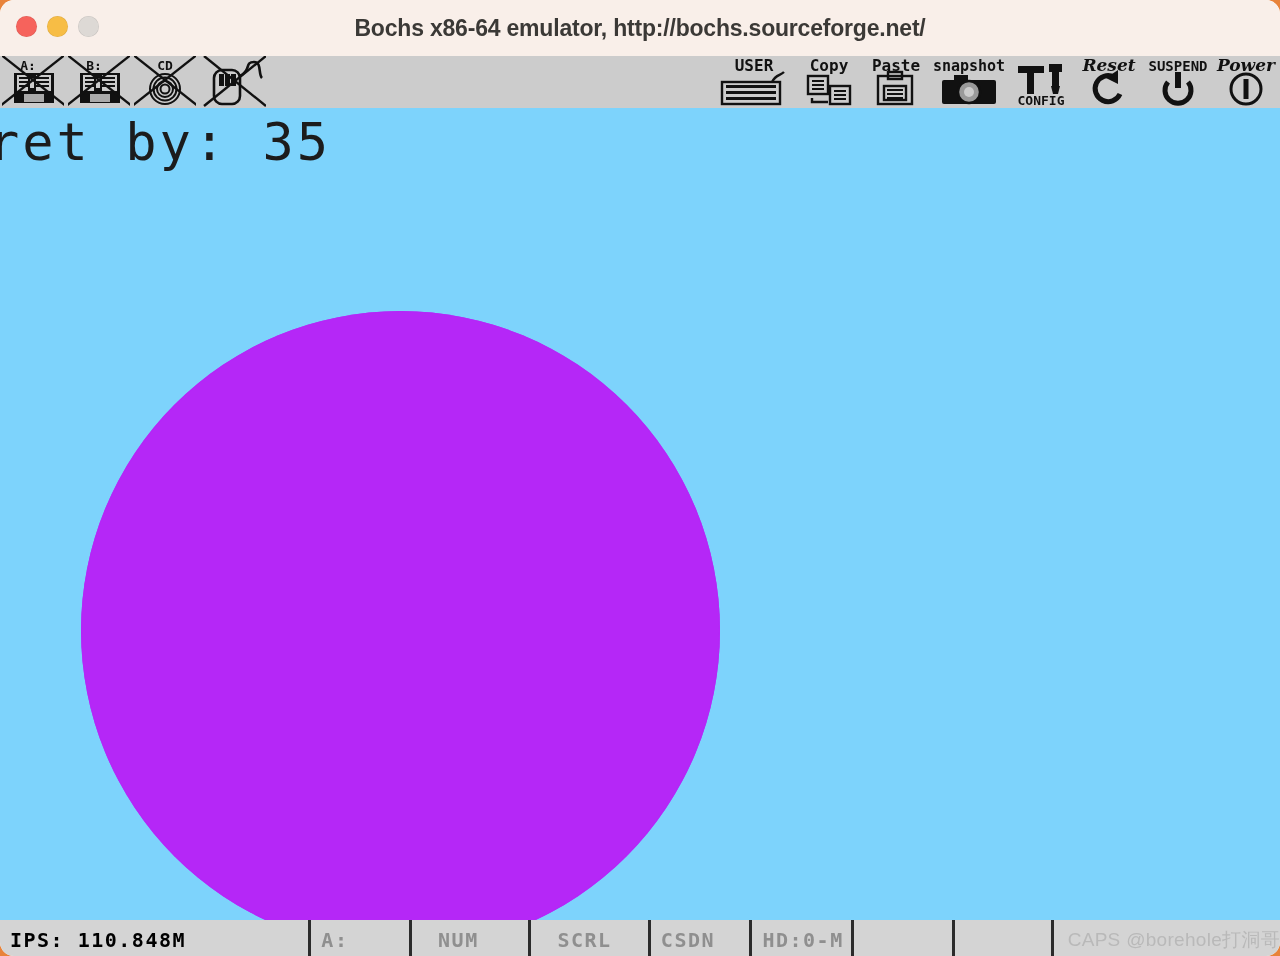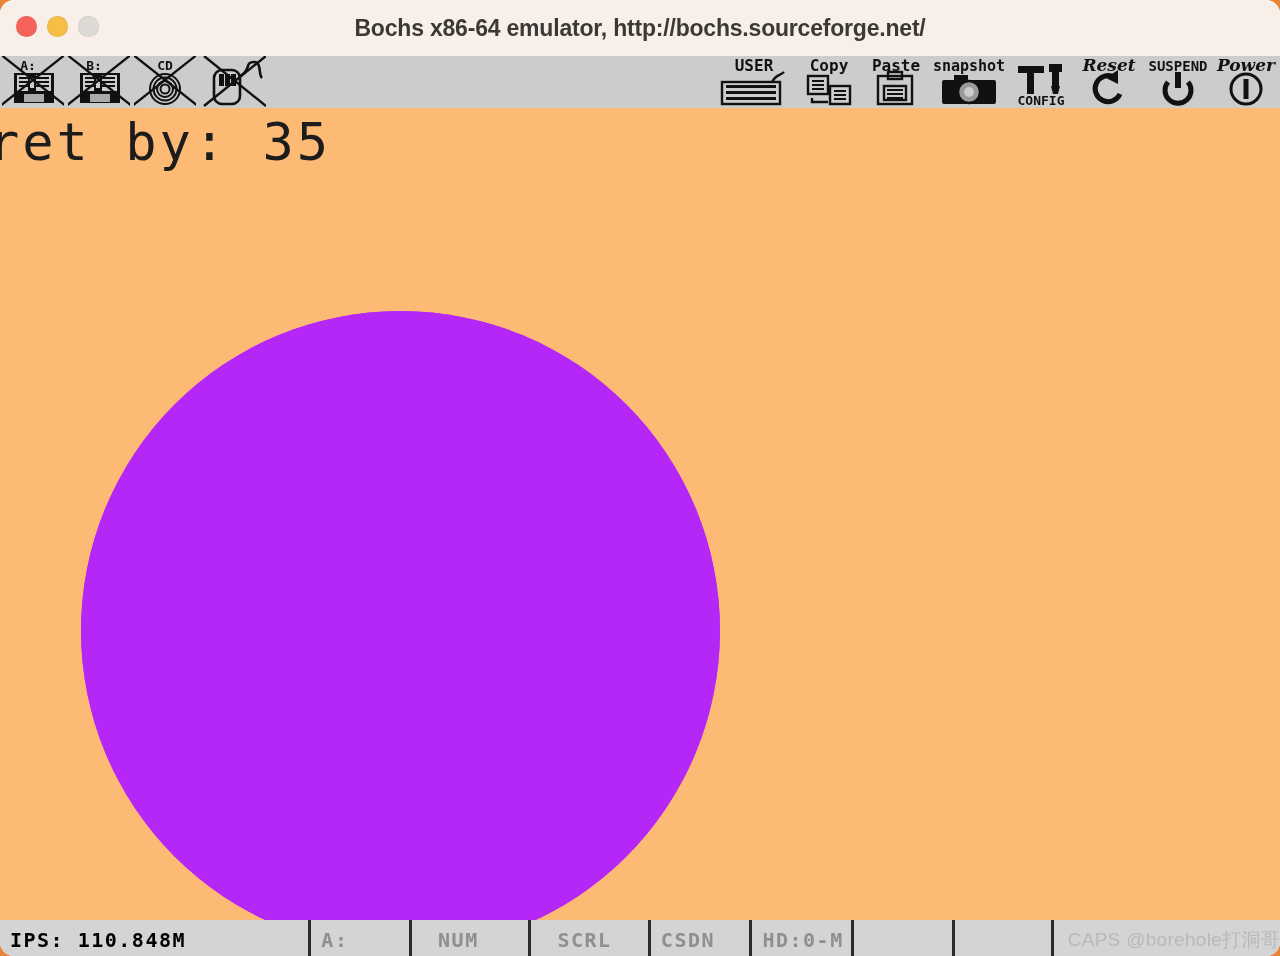--- a/index.html
+++ b/index.html
@@ -97,21 +97,21 @@
     align-items: center;
     padding: 0 2px;
     cursor: pointer;
   }
   .tb-btn svg { display: block; }
 
   
   .screen {
     position: relative;
     height: 812px;
-    background: #fdba74;
+    background: #7dd3fc;
     overflow: hidden;
   }
 
   .vga-text {
     position: absolute;
     left: -12px;
     top: 4px;
     font-family: "DejaVu Sans Mono", "Liberation Mono", monospace;
     font-size: 52px;
     font-weight: 400;

